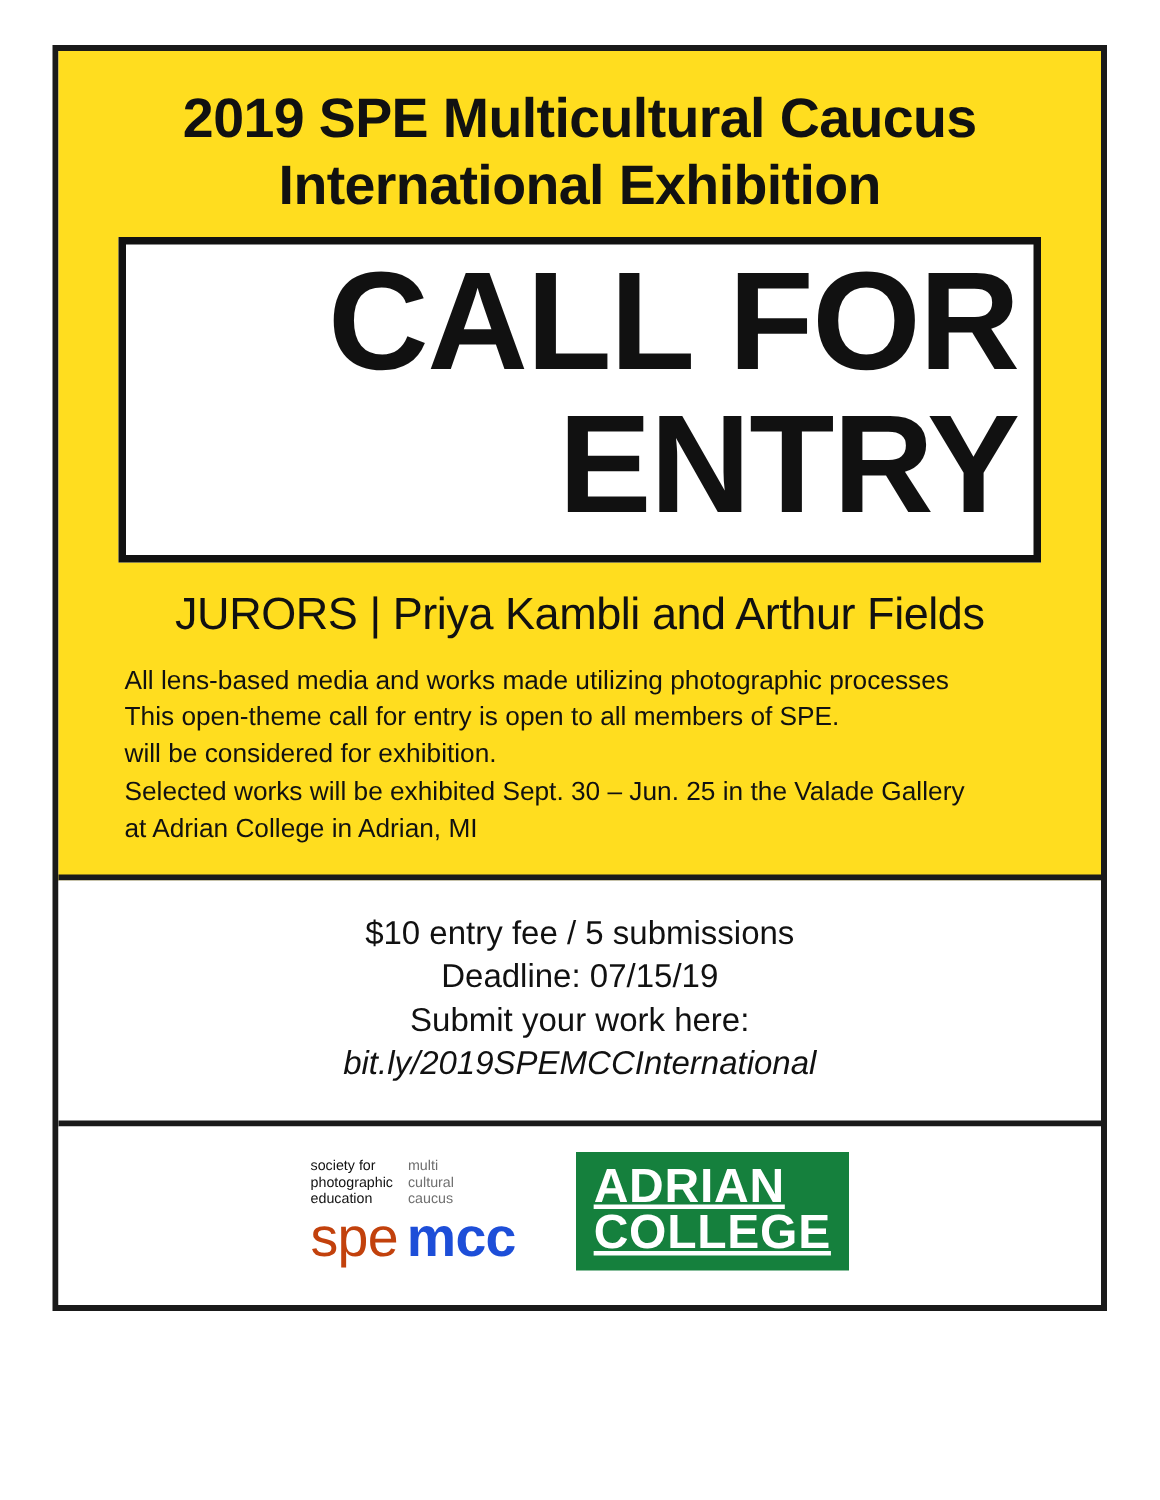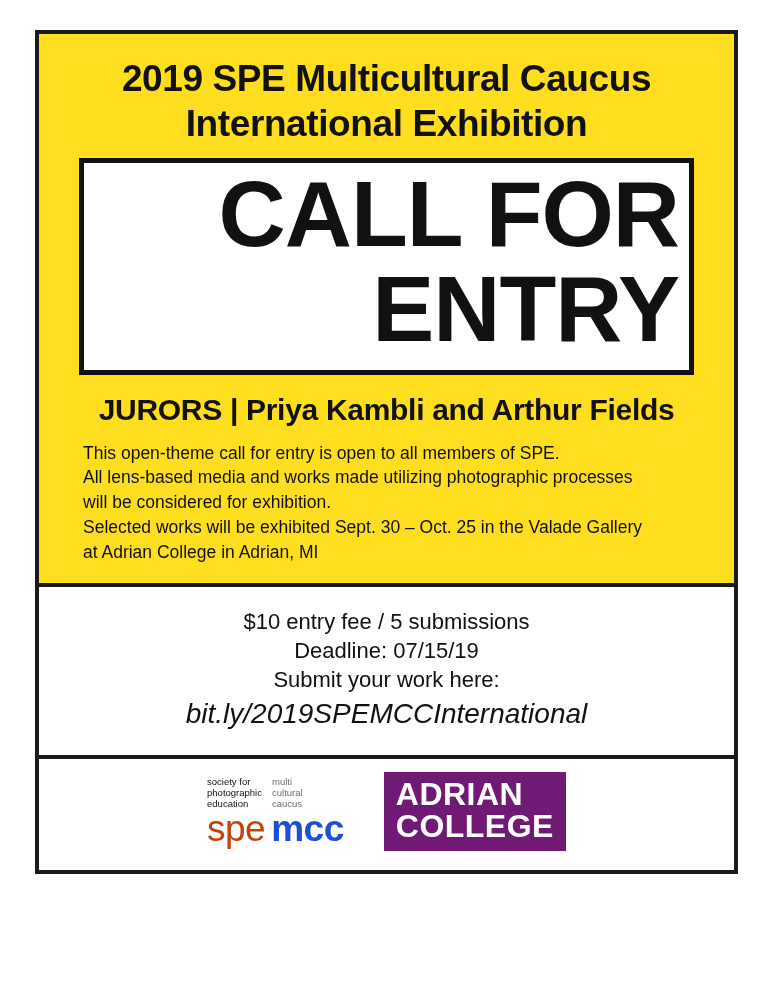--- a/index.html
+++ b/index.html
@@ -67,21 +67,21 @@
     line-height: 0.98;
     letter-spacing: -1px;
     color: #111111;
   }
   .callbox .big.second {
     margin-top: 4px;
   }
   .jurors {
     margin-top: 18px;
     text-align: center;
-    font-weight: bold;
+    font-weight: normal;
     font-size: 30px;
     color: #111111;
     letter-spacing: -0.3px;
   }
   .body-copy {
     margin-top: 14px;
     font-size: 17.5px;
     line-height: 1.42;
     color: #111111;
     padding-left: 22px;
@@ -97,21 +97,21 @@
     text-align: center;
     background: #ffffff;
   }
   .details .line {
     font-size: 22px;
     line-height: 1.32;
     color: #111111;
   }
   .details .link {
     font-style: italic;
-    font-size: 28px;
+    font-size: 22px;
     line-height: 1.4;
     color: #111111;
   }
   
   .logos {
     flex: 1;
     display: flex;
     align-items: center;
     justify-content: center;
     gap: 40px;
@@ -151,25 +151,26 @@
     line-height: 1;
   }
   .mcc-word {
     font-size: 37px;
     font-weight: bold;
     color: #1d4ed8;
     letter-spacing: -0.5px;
     line-height: 1;
   }
   .adrian-logo {
-    background: #701a75;
+    background: #15803d;
     color: #ffffff;
     padding: 7px 12px 9px 12px;
     text-align: left;
     line-height: 0.98;
+    text-decoration: underline;
   }
   .adrian-logo .a1, .adrian-logo .a2 {
     display: block;
     font-weight: bold;
     font-size: 32px;
     letter-spacing: 0.5px;
   }
 </style>
 </head>
 <body>
@@ -184,24 +185,24 @@
       </div>
 
       <div class="callbox">
         <span class="big">CALL FOR</span>
         <span class="big second">ENTRY</span>
       </div>
 
       <div class="jurors">JURORS | Priya Kambli and Arthur Fields</div>
 
       <div class="body-copy">
+        <p>All lens-based media and works made utilizing photographic processes</p>
         <p>This open-theme call for entry is open to all members of SPE.</p>
-        <p>All lens-based media and works made utilizing photographic processes</p>
         <p>will be considered for exhibition.</p>
-        <p>Selected works will be exhibited Sept. 30 – Oct. 25 in the Valade Gallery</p>
+        <p>Selected works will be exhibited Sept. 30 – Jun. 25 in the Valade Gallery</p>
         <p>at Adrian College in Adrian, MI</p>
       </div>
     </div>
 
     <div class="details">
       <div class="line">$10 entry fee / 5 submissions</div>
       <div class="line">Deadline: 07/15/19</div>
       <div class="line">Submit your work here:</div>
       <div class="link">bit.ly/2019SPEMCCInternational</div>
     </div>

